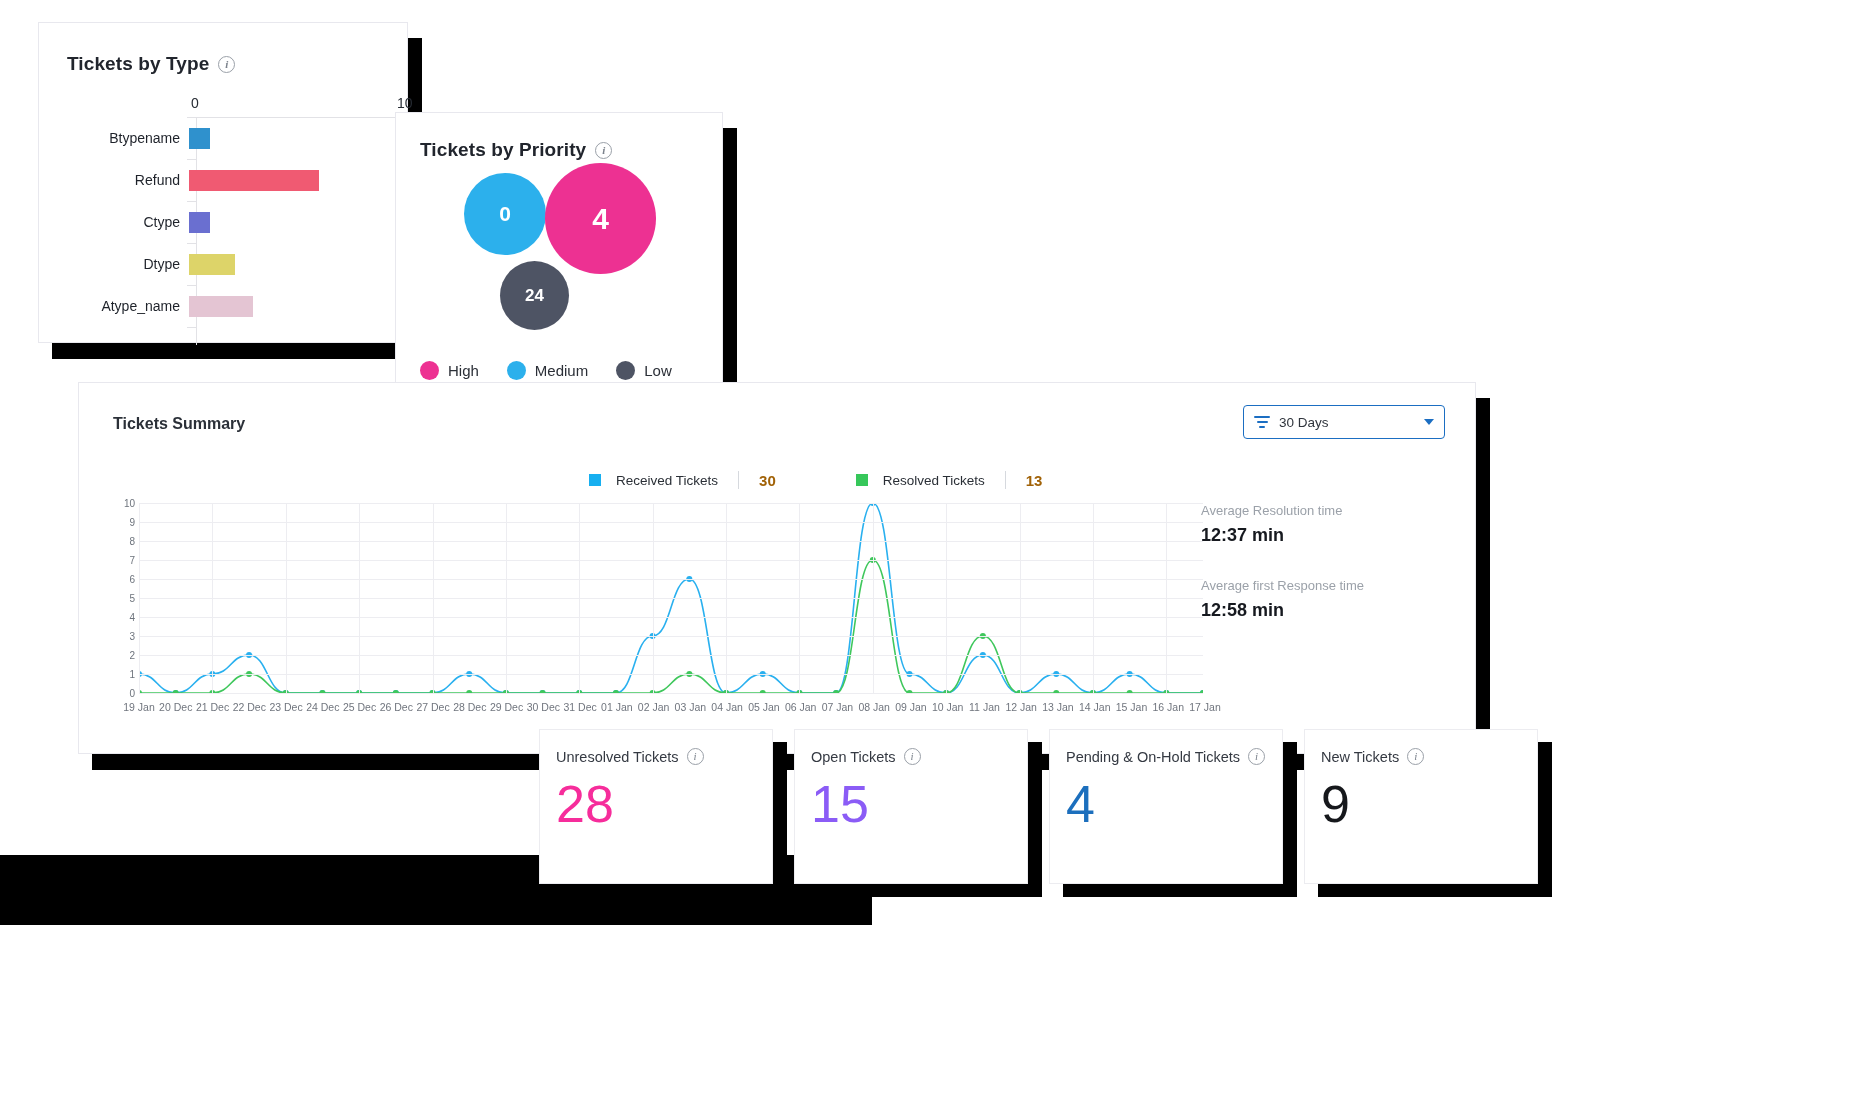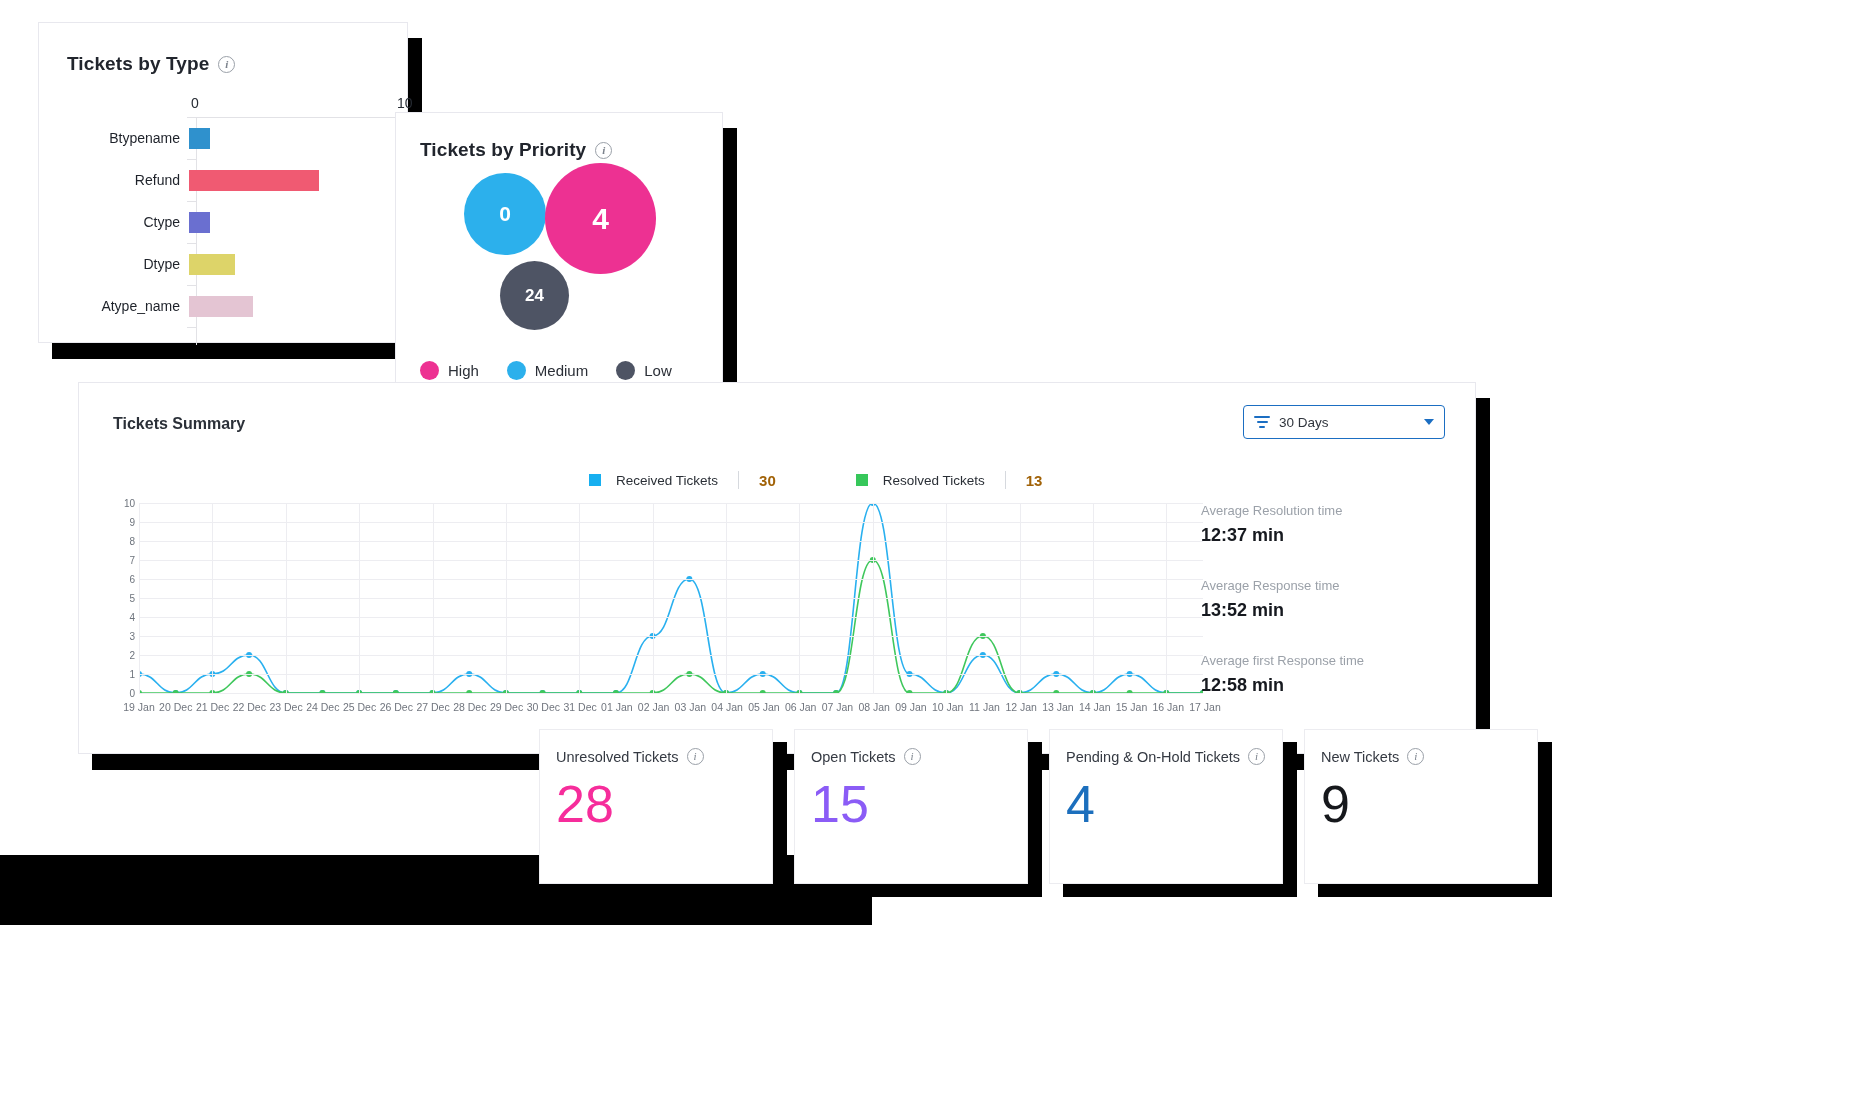--- a/index.html
+++ b/index.html
@@ -397,24 +397,20 @@
         <span style="left: 96.5517%;">16 Jan</span>
         <span style="left: 100%;">17 Jan</span>
       </div>
 
     <div id="summary-stats">
       <div class="stat-block">
         <div class="stat-label">Average Resolution time</div>
         <div class="stat-value">12:37 min</div>
       </div>
       <div class="stat-block">
-        <div class="stat-label">Average Response time</div>
-        <div class="stat-value">13:52 min</div>
-      </div>
-      <div class="stat-block">
         <div class="stat-label">Average first Response time</div>
         <div class="stat-value">12:58 min</div>
       </div>
     </div>
   </div>
 
   <div class="blackbar" style="left:553px; top:742px; width:234px; height:155px;"></div>
   <div class="kpi" style="left:539px; top:729px;">
     <div class="kpi-title">
       <span>Unresolved Tickets</span>

